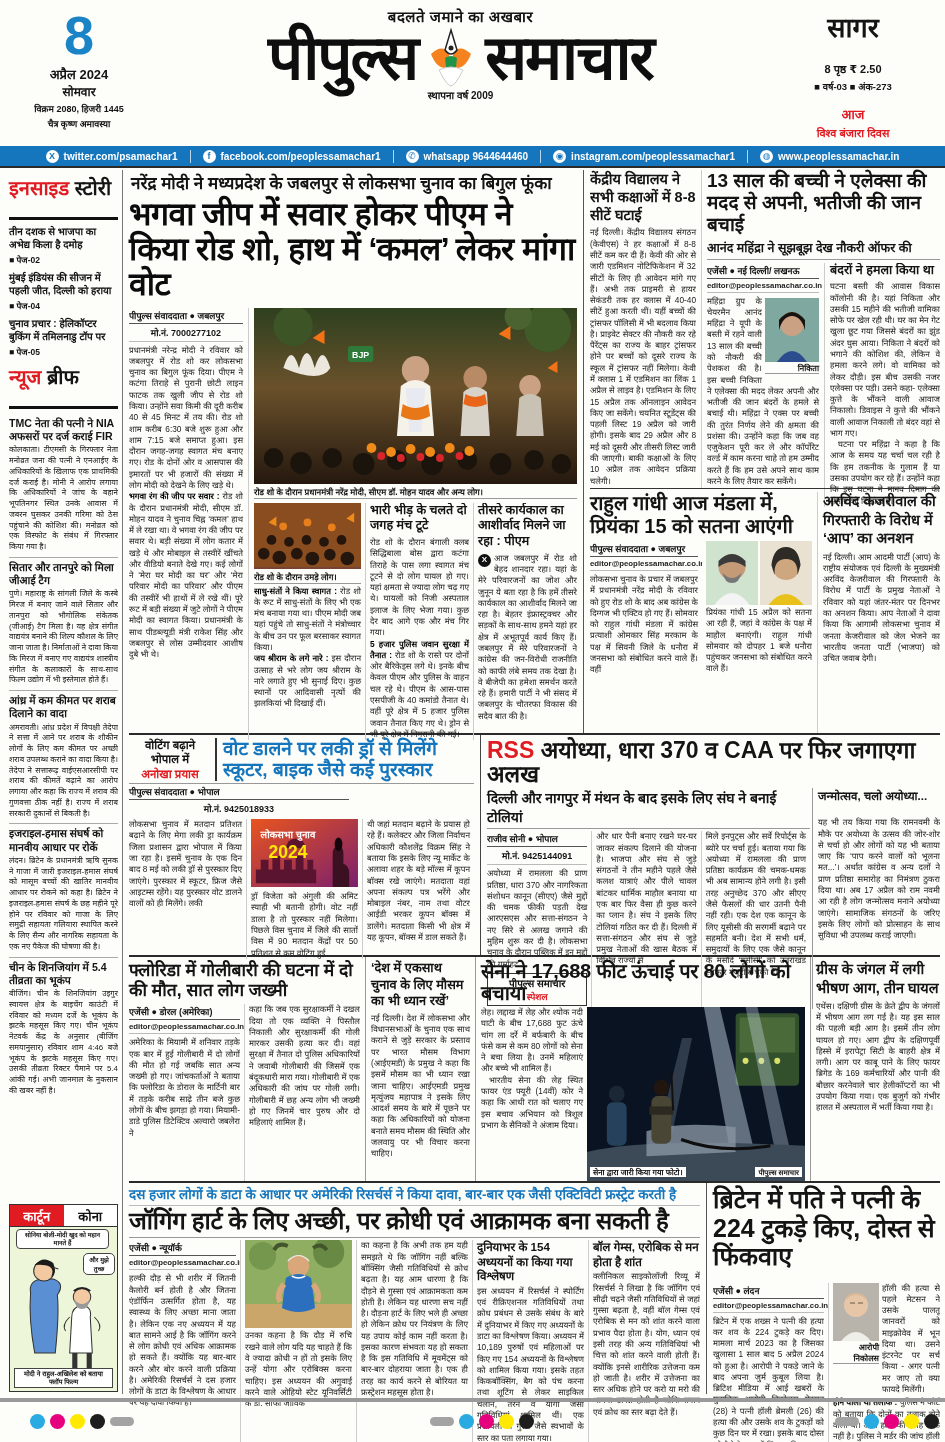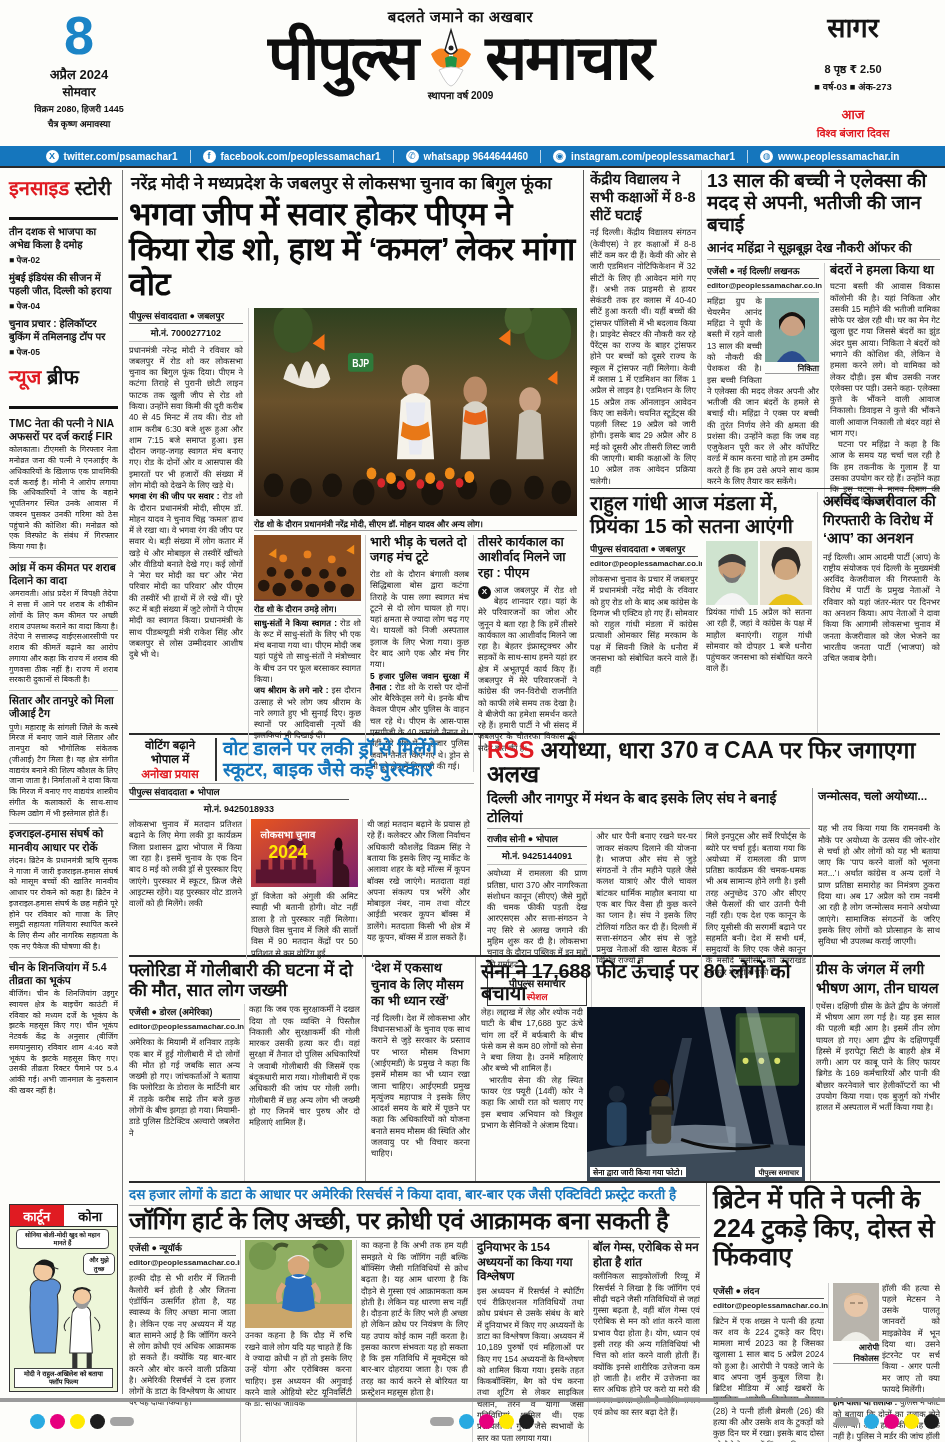--- a/index.html
+++ b/index.html
@@ -70,21 +70,21 @@
   .b3{height:228px;display:flex}
   .b4{height:211px;display:flex}
   .vlineL{border-left:1px solid #999}
   
   .lead{width:455px;border-right:1px solid #555;padding-right:6px;display:flex;flex-direction:column}
   .kicker{font-size:17px;font-weight:900;padding:1px 0 0 2px}
   .hl-main{font-size:32px;font-weight:900;line-height:1.1;letter-spacing:-.5px;margin:3px 0 5px;color:#0b0b0b}
   .lead-body{display:flex;flex:1}
   .lead-c1{width:120px;padding-right:5px;border-right:1px solid #ccc}
   .lead-right{flex:1;padding-left:5px;display:flex;flex-direction:column}
-  .photo-main{height:208px;position:relative;background:#14b8a6}
+  .photo-main{height:176px;position:relative;background:#14b8a6}
   .photo-main svg,.ph-fill svg{display:block;width:100%;height:100%}
   .main-cap{border-bottom:1px solid #999;margin-bottom:3px}
   .lead-sub-row{display:flex;flex:1;padding-top:1px}
   .lsr-c{padding:0 4px;border-right:1px solid #ccc}
   .lsr-c:last-child{border-right:none;padding-right:0}
   .lsr-c:first-child{padding-left:0}
   .sub-hl{font-size:12.6px;font-weight:900;line-height:1.25;margin-bottom:3px}
   .crowd-photo{height:66px;background:#743}
   .xicon{width:13px;height:13px;border-radius:50%;background:#111;color:#fff;display:inline-flex;align-items:center;
          justify-content:center;font-size:8px;font-weight:900;margin-right:3px;float:left;margin-top:1px}
@@ -127,21 +127,21 @@
   .rss{flex:1;padding:3px 0 0 6px;display:flex;flex-direction:column}
   .rss-hl{font-size:23px;font-weight:900;line-height:1.05}
   .rss-hl .red{color:#e01b22}
   .rss-row{display:flex;flex:1;padding-top:2px}
   .rss-mainpart{flex:1;display:flex;flex-direction:column}
   .rss-sub{font-size:14px;font-weight:800;border-bottom:1px solid #999;padding-bottom:2px;margin-bottom:2px}
   .rss-cols{display:flex;flex:1}
   .rss-c{flex:1;padding:0 4px;border-right:1px solid #ccc}
   .rss-c:first-child{padding-left:0}
   .rss-side{width:128px;padding-left:5px;border-left:1px solid #999;margin-left:2px}
-  .rss-side-h{font-size:11.5px;font-weight:900;margin-bottom:20px}
+  .rss-side-h{font-size:11.5px;font-weight:900;margin-bottom:14px}
   .special{border:1.5px solid #333;padding:2px;text-align:center;margin:3px 0;font-weight:900}
   .special .l1{font-size:10px}
   .special .l2{font-size:9px;color:#e01b22}
   
   .florida{width:236px;padding:3px 5px 0 0;display:flex;flex-direction:column}
   .fl-hl{font-size:17.5px;font-weight:900;line-height:1.15;margin-bottom:2px}
   .weather{width:110px;padding:3px 5px 0 5px}
   .wt-hl{font-size:12.8px;font-weight:900;line-height:1.3;margin-bottom:3px}
   .army{width:335px;padding:3px 5px 0 5px;display:flex;flex-direction:column}
   .ar-hl{font-size:20px;font-weight:900;line-height:1.1;margin-bottom:3px;letter-spacing:-.3px}
@@ -266,26 +266,26 @@
       <div class="sb-h">
         <span class="red">न्यूज</span>
         <span>ब्रीफ</span>
       </div>
       <div class="clip" style="height:788px">
         <article class="sb-art">
           <div class="sb-hl">TMC नेता की पत्नी ने NIA अफसरों पर दर्ज कराई FIR</div>
           <p class="bt" style="font-size:7.9px">कोलकाता। टीएमसी के गिरफ्तार नेता मनोव्रत जना की पत्नी ने एनआईए के अधिकारियों के खिलाफ एक प्राथमिकी दर्ज कराई है। मोनी ने आरोप लगाया कि अधिकारियों ने जांच के बहाने भूपतिनगर स्थित उनके आवास में जबरन घुसकर उनकी गरिमा को ठेस पहुंचाने की कोशिश की। मनोव्रत को एक विस्फोट के संबंध में गिरफ्तार किया गया है।</p>
         </article>
         <article class="sb-art">
+          <div class="sb-hl">सितार और तानपुरे को मिला जीआई टैग</div>
+          <p class="bt" style="font-size:7.9px">पुणे। महाराष्ट्र के सांगली जिले के कस्बे मिरज में बनाए जाने वाले सितार और तानपुरा को भौगोलिक संकेतक (जीआई) टैग मिला है। यह क्षेत्र संगीत वाद्ययंत्र बनाने की शिल्प कौशल के लिए जाना जाता है। निर्माताओं ने दावा किया कि मिरज में बनाए गए वाद्ययंत्र शास्त्रीय संगीत के कलाकारों के साथ-साथ फिल्म उद्योग में भी इस्तेमाल होते हैं।</p>
+        </article>
+        <article class="sb-art">
           <div class="sb-hl">आंध्र में कम कीमत पर शराब दिलाने का वादा</div>
           <p class="bt" style="font-size:7.9px">अमरावती। आंध्र प्रदेश में विपक्षी तेदेपा ने सत्ता में आने पर शराब के शौकीन लोगों के लिए कम कीमत पर अच्छी शराब उपलब्ध कराने का वादा किया है। तेदेपा ने सत्तारूढ़ वाईएसआरसीपी पर शराब की कीमतें बढ़ाने का आरोप लगाया और कहा कि राज्य में शराब की गुणवत्ता ठीक नहीं है। राज्य में शराब सरकारी दुकानों से बिकती है।</p>
-        </article>
-        <article class="sb-art">
-          <div class="sb-hl">सितार और तानपुरे को मिला जीआई टैग</div>
-          <p class="bt" style="font-size:7.9px">पुणे। महाराष्ट्र के सांगली जिले के कस्बे मिरज में बनाए जाने वाले सितार और तानपुरा को भौगोलिक संकेतक (जीआई) टैग मिला है। यह क्षेत्र संगीत वाद्ययंत्र बनाने की शिल्प कौशल के लिए जाना जाता है। निर्माताओं ने दावा किया कि मिरज में बनाए गए वाद्ययंत्र शास्त्रीय संगीत के कलाकारों के साथ-साथ फिल्म उद्योग में भी इस्तेमाल होते हैं।</p>
         </article>
         <article class="sb-art">
           <div class="sb-hl">इजराइल-हमास संघर्ष को मानवीय आधार पर रोकें</div>
           <p class="bt" style="font-size:7.9px">लंदन। ब्रिटेन के प्रधानमंत्री ऋषि सुनक ने गाजा में जारी इजराइल-हमास संघर्ष को मासूम बच्चों की खातिर मानवीय आधार पर रोकने को कहा है। ब्रिटेन ने इजराइल-हमास संघर्ष के छह महीने पूरे होने पर रविवार को गाजा के लिए समुद्री सहायता गलियारा स्थापित करने के लिए सैन्य और नागरिक सहायता के एक नए पैकेज की घोषणा की है।</p>
         </article>
         <article class="sb-art">
           <div class="sb-hl">चीन के शिनजियांग में 5.4 तीव्रता का भूकंप</div>
           <p class="bt" style="font-size:7.9px">बीजिंग। चीन के शिनजियांग उइगुर स्वायत्त क्षेत्र के बाइचेंग काउंटी में रविवार को मध्यम दर्जे के भूकंप के झटके महसूस किए गए। चीन भूकंप नेटवर्क केंद्र के अनुसार (बीजिंग समयानुसार) रविवार शाम 4:46 बजे भूकंप के झटके महसूस किए गए। उसकी तीव्रता रिक्टर पैमाने पर 5.4 आंकी गई। अभी जानमाल के नुकसान की खबर नहीं है।</p>
         </article>
       </div>

